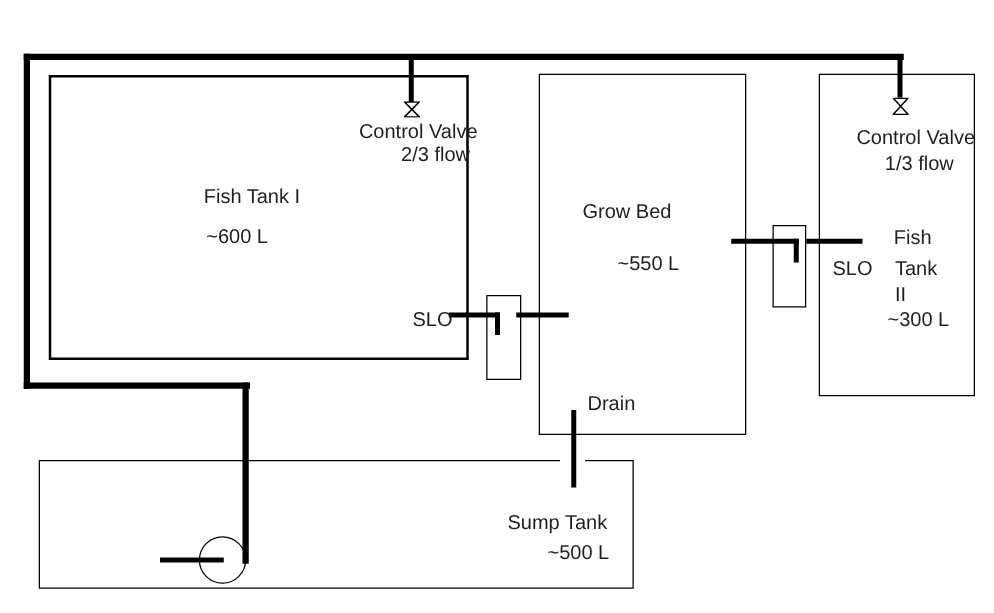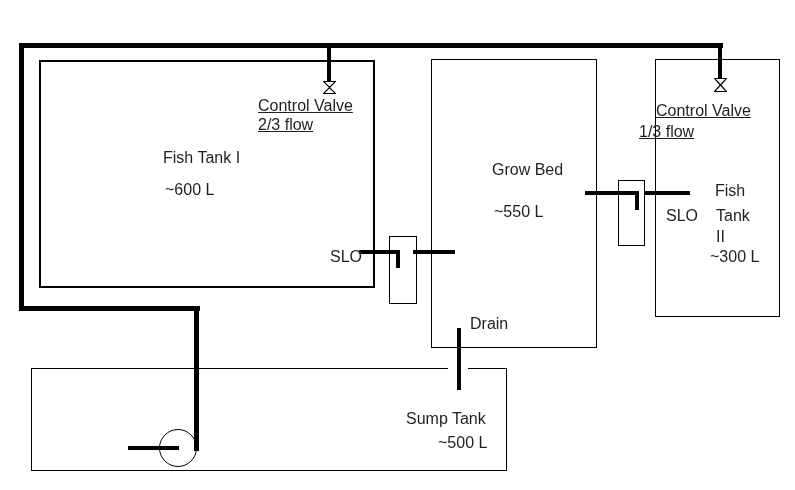--- a/index.html
+++ b/index.html
@@ -11,21 +11,21 @@
     overflow:hidden;
   }
   .tank   { position:absolute; border:2px solid #000; background:transparent; box-sizing:border-box; }
   .thin   { border-width:1px; }
   .pipe   { position:absolute; background:#000; }
   .gap    { position:absolute; background:#ffffff; }
   .pump   { position:absolute; width:38px; height:38px; border:1px solid #000;
             border-radius:50%; background:transparent; box-sizing:border-box; }
   .valve  { position:absolute; }
   .label  { position:absolute; font-size:16px; line-height:18px; color:#1f1f1f; white-space:nowrap; }
-  .center { text-align:left;text-decoration:underline; }
+  .center { text-align:right; }
 </style>
 </head>
 <body>
 
 <div id="canvas">
 
   <div class="tank" style="left:39px; top:60px; width:336px; height:228px;"></div>
   <div class="tank thin" style="left:431px; top:59px; width:166px; height:289px;"></div>
   <div class="tank thin" style="left:655px; top:59px; width:125px; height:258px;"></div>
   <div class="tank thin" style="left:31px; top:368px; width:476px; height:103px;"></div>
@@ -64,21 +64,21 @@
     <polygon points="0.5,0.5 12.5,0.5 6.5,7" fill="#ffffff" stroke="#000000" stroke-width="1.2"></polygon>
     <polygon points="0.5,13.5 12.5,13.5 6.5,7" fill="#ffffff" stroke="#000000" stroke-width="1.2"></polygon>
   </svg>
 
   <div class="label" style="left:163px; top:149px;">Fish Tank I</div>
   <div class="label" style="left:165px; top:181px;">~600 L</div>
 
   <div class="label center" style="left:258px; top:97px; width:124px;">Control Valve</div>
   <div class="label center" style="left:258px; top:116px; width:118px;">2/3 flow</div>
 
-  <div class="label" style="left:466px; top:161px;margin-left:26px;">Grow Bed</div>
+  <div class="label" style="left:466px; top:161px;">Grow Bed</div>
   <div class="label" style="left:494px; top:203px;">~550 L</div>
 
   <div class="label center" style="left:656px; top:102px; width:124px;">Control Valve</div>
   <div class="label center" style="left:639px; top:123px; width:124px;">1/3 flow</div>
 
   <div class="label" style="left:330px; top:248px;">SLO</div>
   <div class="label" style="left:666px; top:207px;">SLO</div>
 
   <div class="label" style="left:715px; top:182px;">Fish</div>
   <div class="label" style="left:716px; top:207px;">Tank</div>

